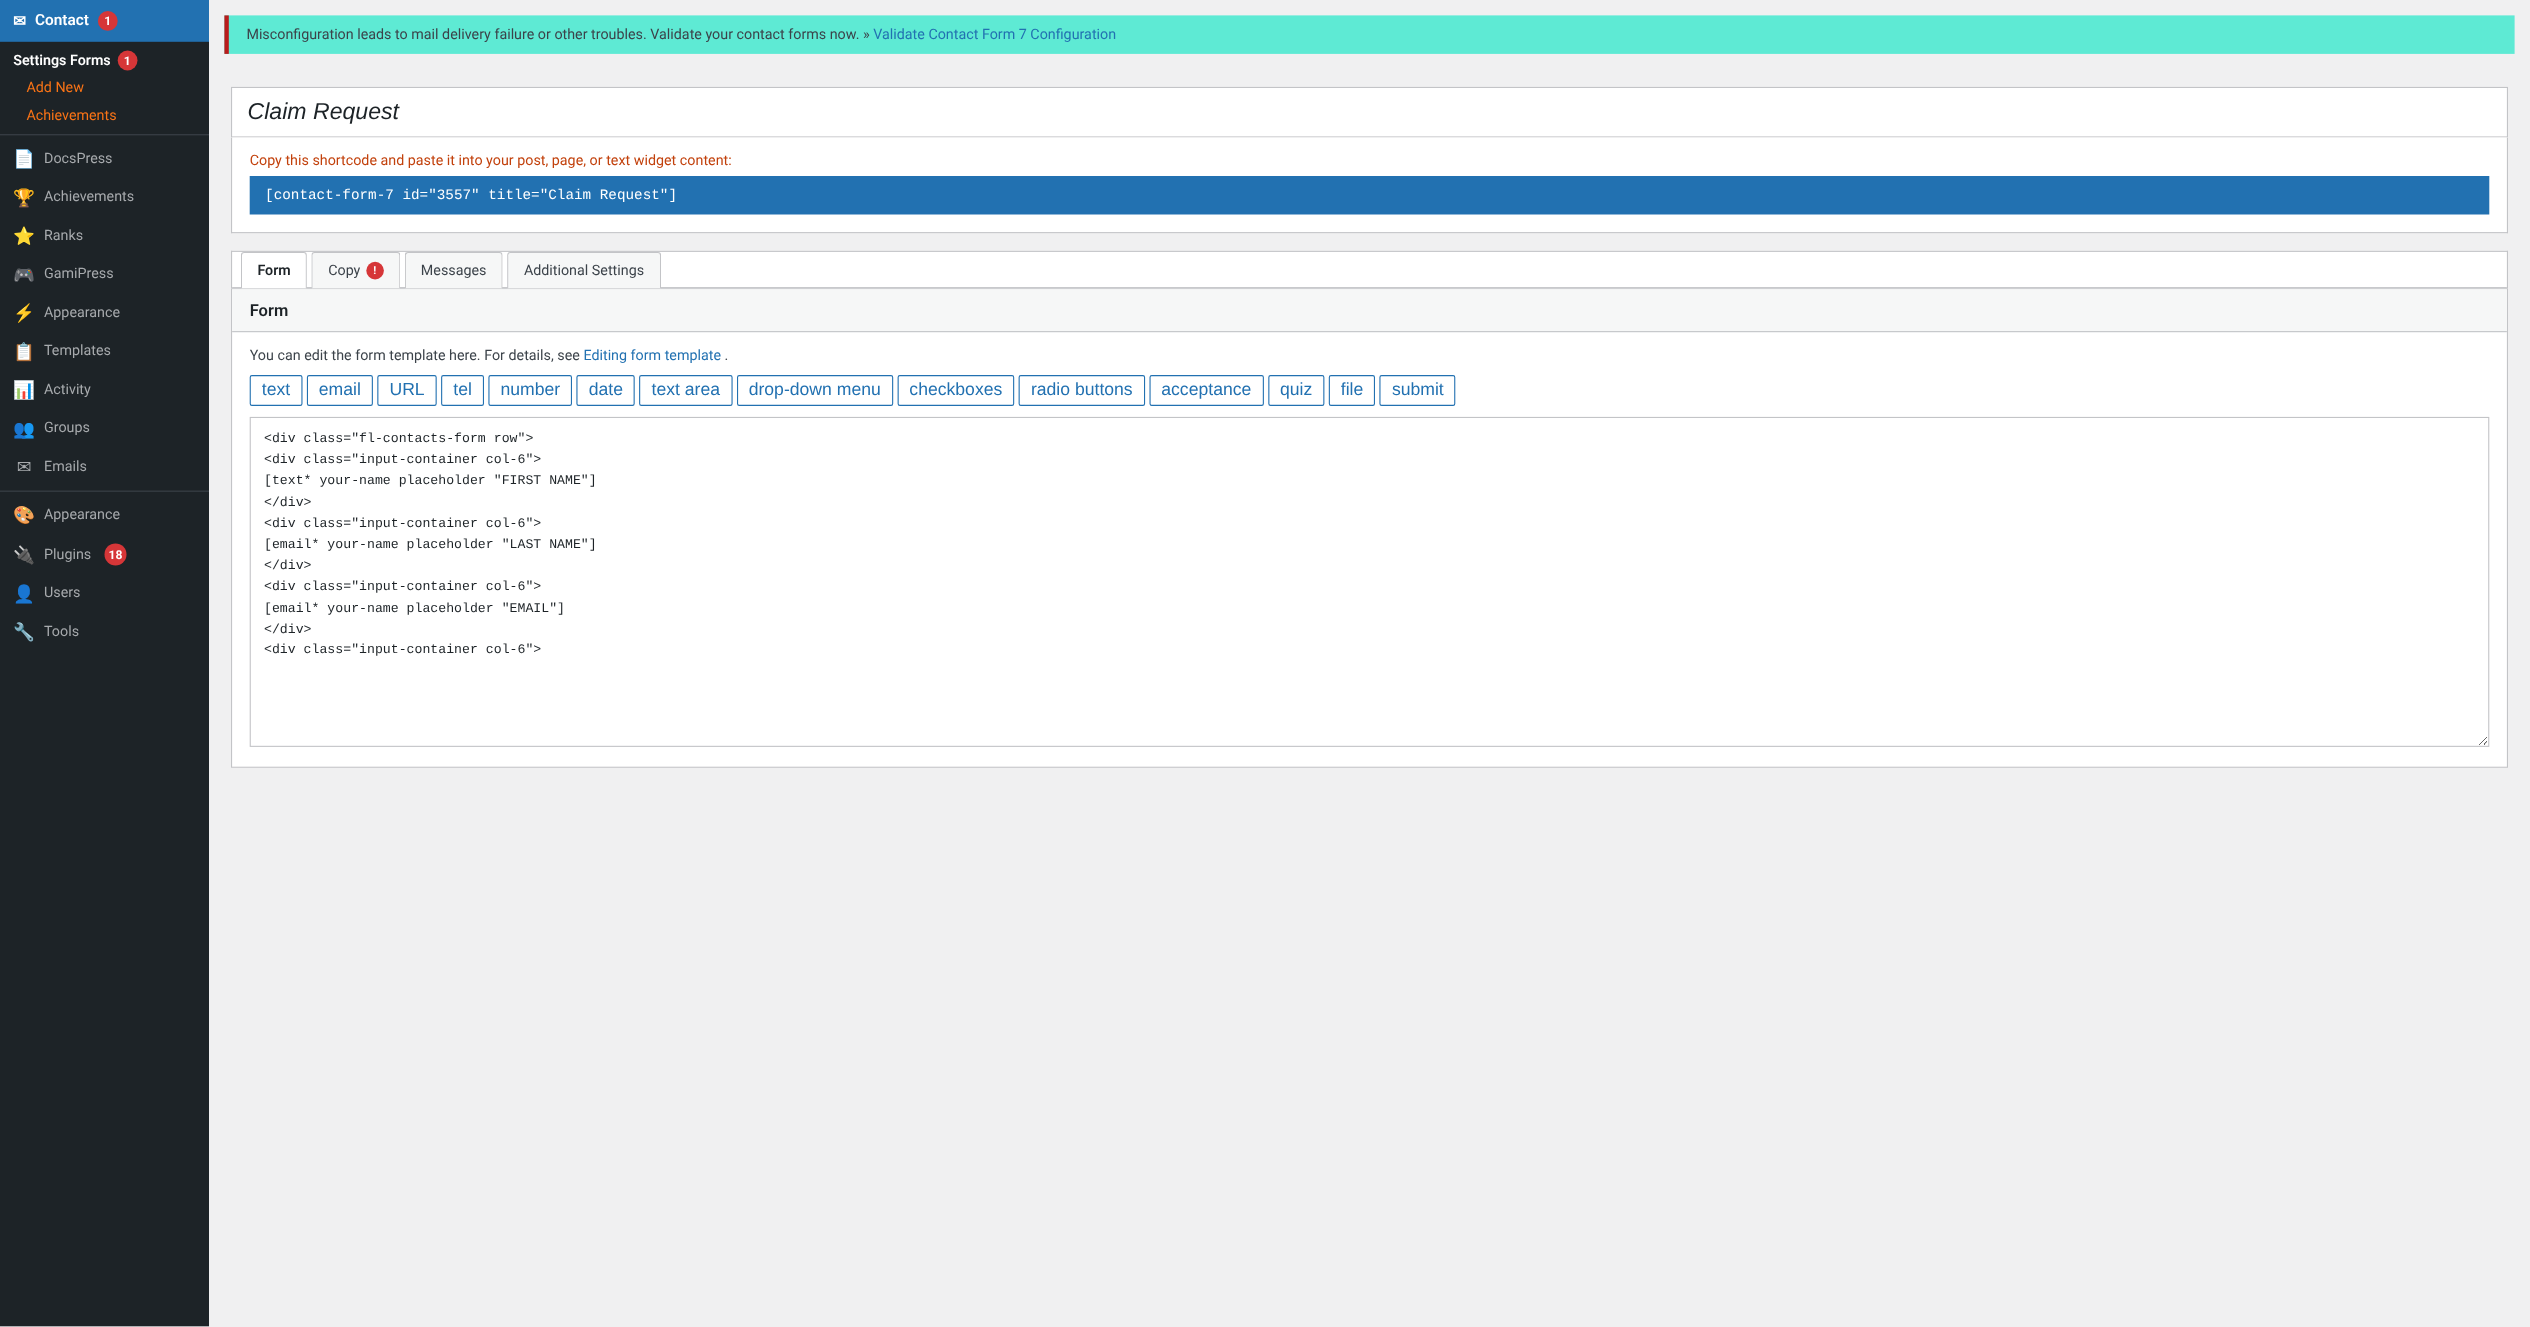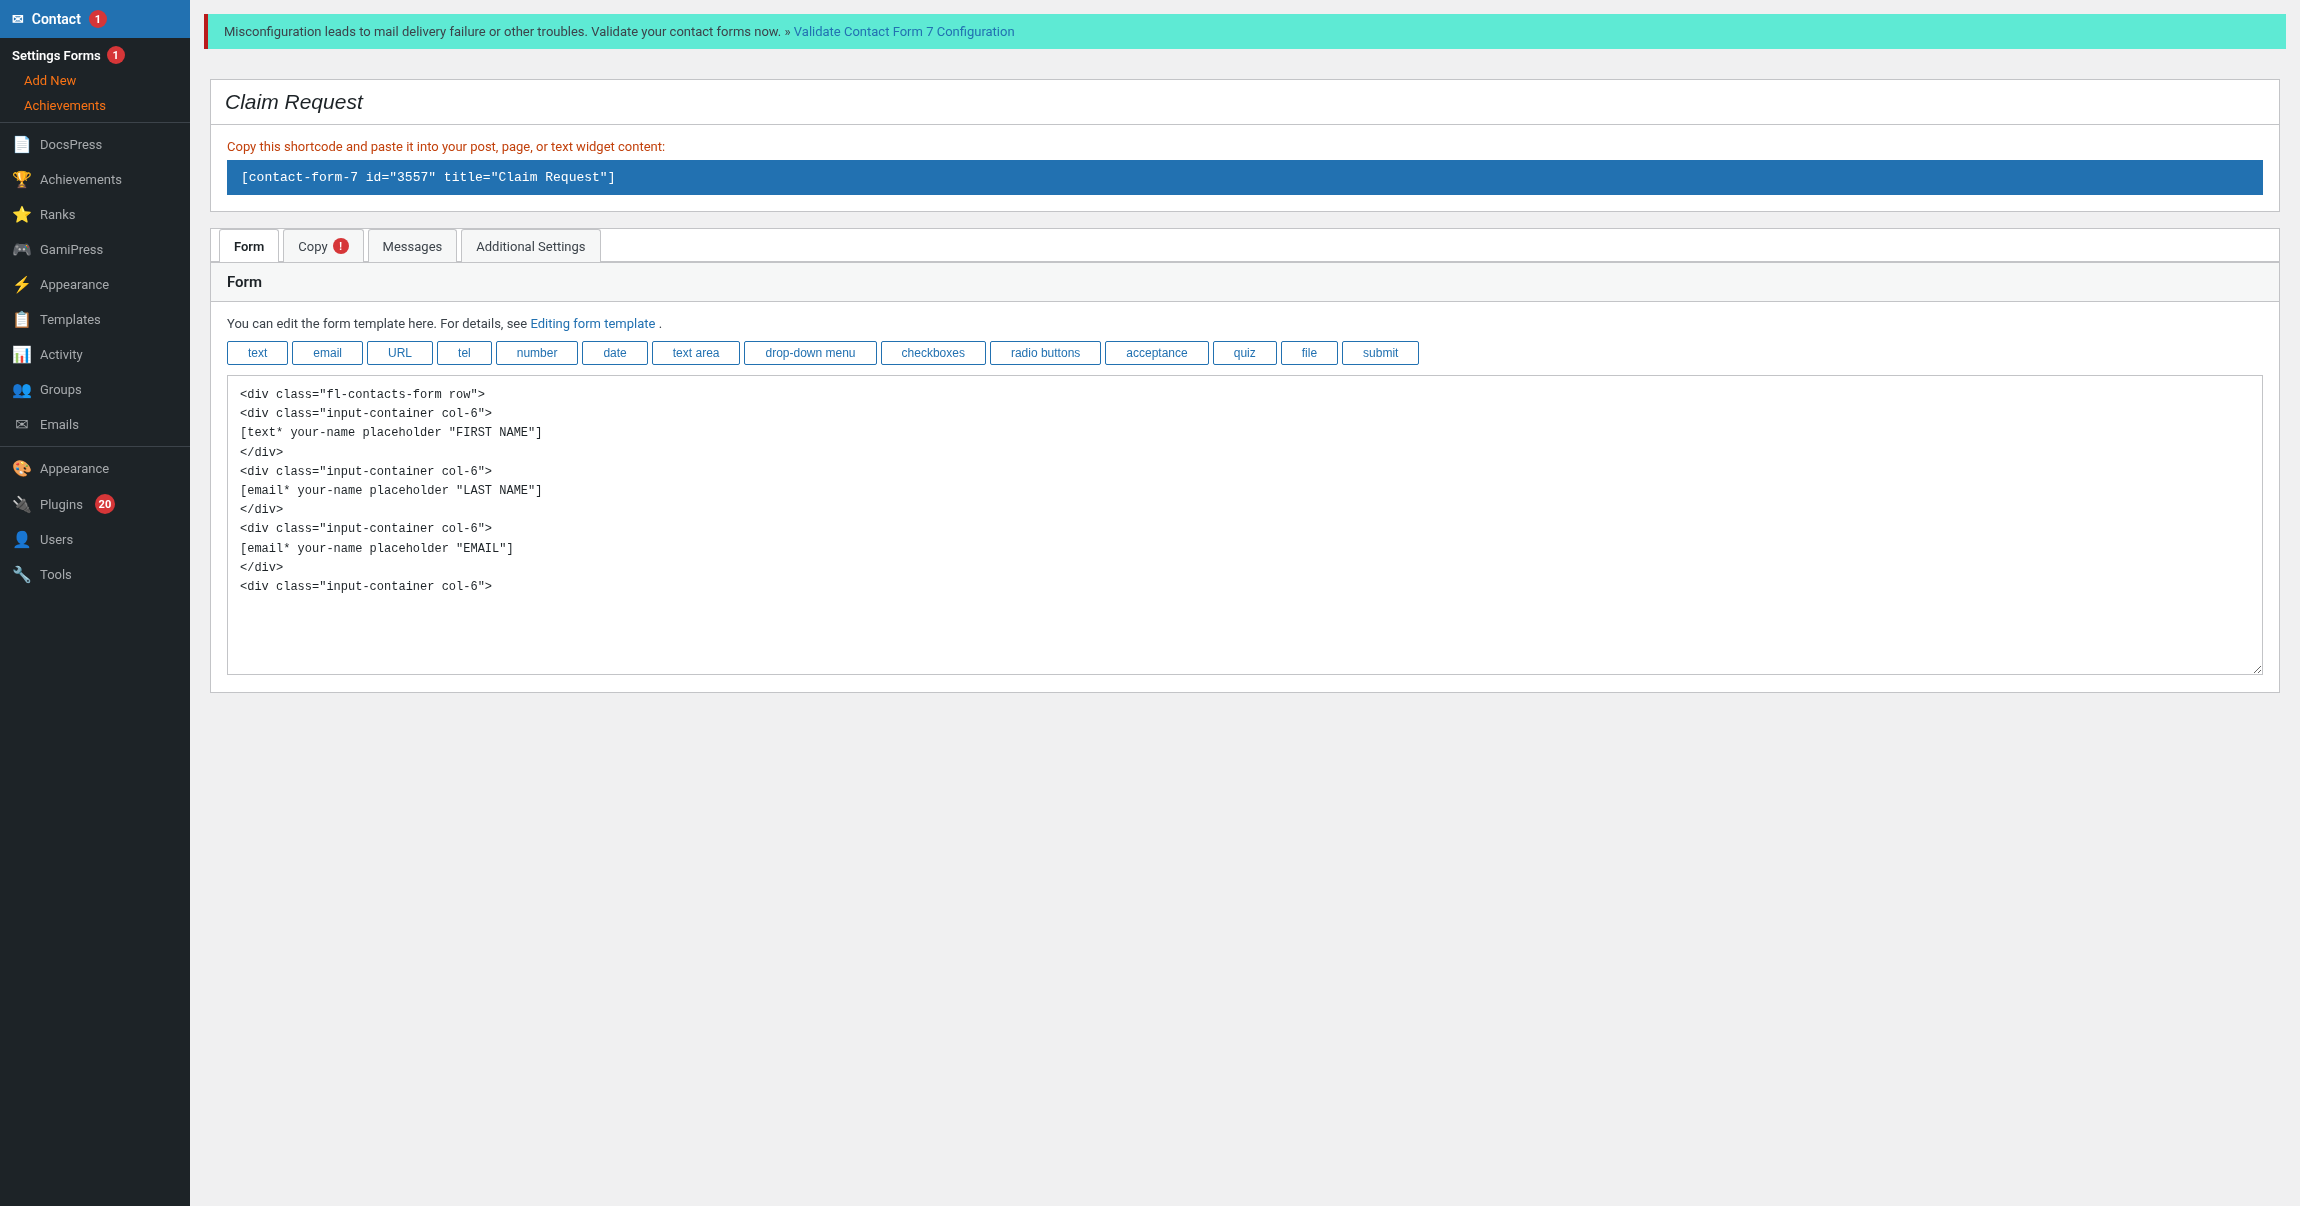--- a/index.html
+++ b/index.html
@@ -235,26 +235,26 @@
     }
 
     
     #tag-buttons {
       display: flex;
       flex-wrap: wrap;
       gap: 4px;
       margin-bottom: 10px;
     }
     .tag-btn {
-      padding: 4px 20px;
+      padding: 4px 10px;
       border: 1px solid #2271b1;
       background: #fff;
       color: #2271b1;
       cursor: pointer;
-      font-size: 12px;
+      font-size: 16px;
       border-radius: 2px;
     }
 
     
     #code-editor {
       width: 100%;
       min-height: 300px;
       font-family: "Courier New", Courier, monospace;
       font-size: 12px;
       color: #1d2327;
@@ -324,21 +324,21 @@
 
   <div class="sidebar-divider"></div>
 
   <div class="sidebar-item">
     <span class="icon">🎨</span>
     <span>Appearance</span>
   </div>
   <div class="sidebar-item">
     <span class="icon">🔌</span>
     <span>Plugins</span>
-    <span class="sidebar-plugins-badge">20</span>
+    <span class="sidebar-plugins-badge">18</span>
   </div>
   <div class="sidebar-item">
     <span class="icon">👤</span>
     <span>Users</span>
   </div>
   <div class="sidebar-item">
     <span class="icon">🔧</span>
     <span>Tools</span>
   </div>
 </div>

